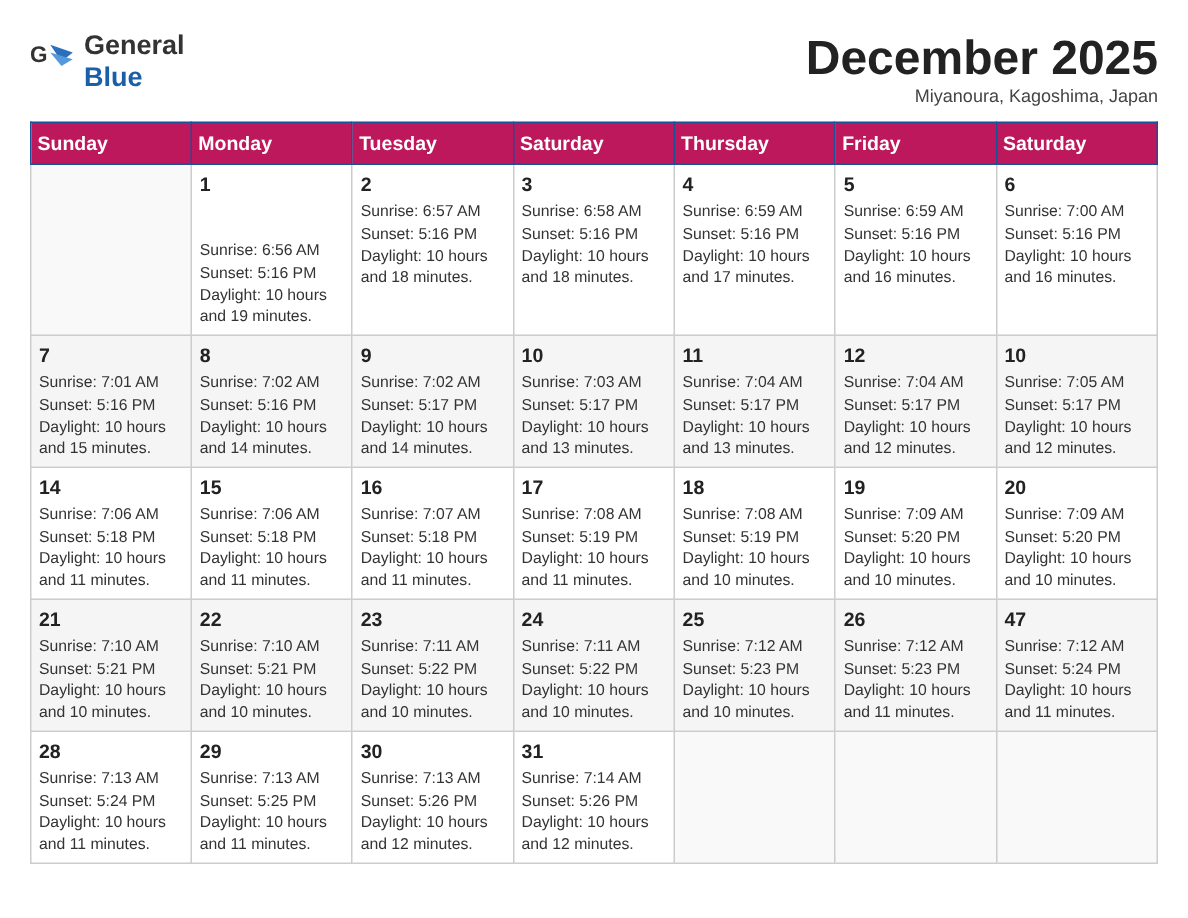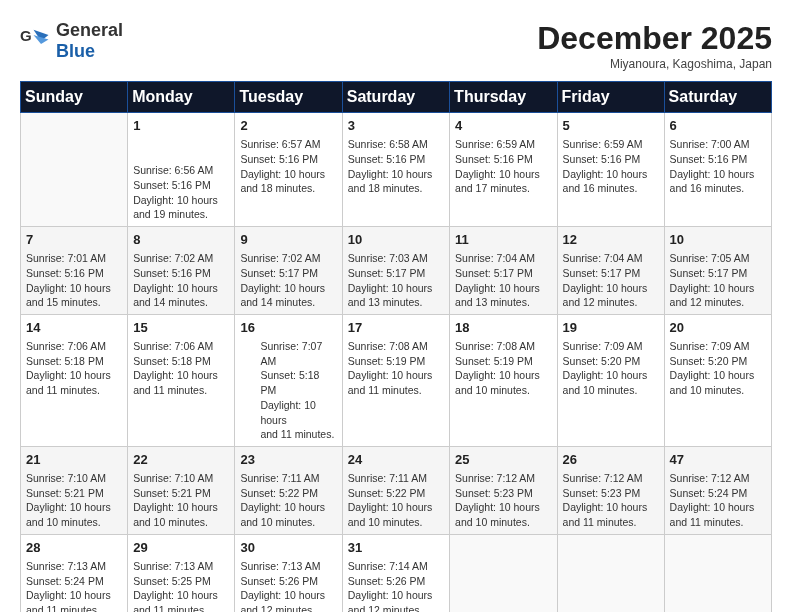--- a/index.html
+++ b/index.html
@@ -44,25 +44,25 @@
     .location {
       font-size: 12px;
       color: #444;
     }
     .calendar {
       width: 100%;
       border-collapse: collapse;
       font-size: 11px;
     }
     .calendar thead tr th {
-      background-color: #0f172a;
+      background-color: #be185d;
       color: #fff;
       padding: 6px 4px;
       text-align: left;
-      font-size: 16px;
+      font-size: 13px;
       font-weight: bold;
       border: 1px solid #1a4f9a;
     }
     .calendar tbody tr td {
       vertical-align: top;
       border: 1px solid #ccc;
       padding: 4px 5px;
       width: 108px;
       min-height: 80px;
       background: #fff;
@@ -233,21 +233,21 @@
         </td>
         <td>
           <span class="day-number">15</span>
           <div class="day-info" style="white-space: pre-line;">Sunrise: 7:06 AM
 Sunset: 5:18 PM
 Daylight: 10 hours
 and 11 minutes.</div>
         </td>
         <td>
           <span class="day-number">16</span>
-          <div class="day-info" style="white-space: pre-line; margin-left: 20px;">Sunrise: 7:07 AM
+          <div class="day-info" style="white-space: pre-line;">Sunrise: 7:07 AM
 Sunset: 5:18 PM
 Daylight: 10 hours
 and 11 minutes.</div>
         </td>
         <td>
           <span class="day-number">17</span>
           <div class="day-info" style="white-space: pre-line;">Sunrise: 7:08 AM
 Sunset: 5:19 PM
 Daylight: 10 hours
 and 11 minutes.</div>

